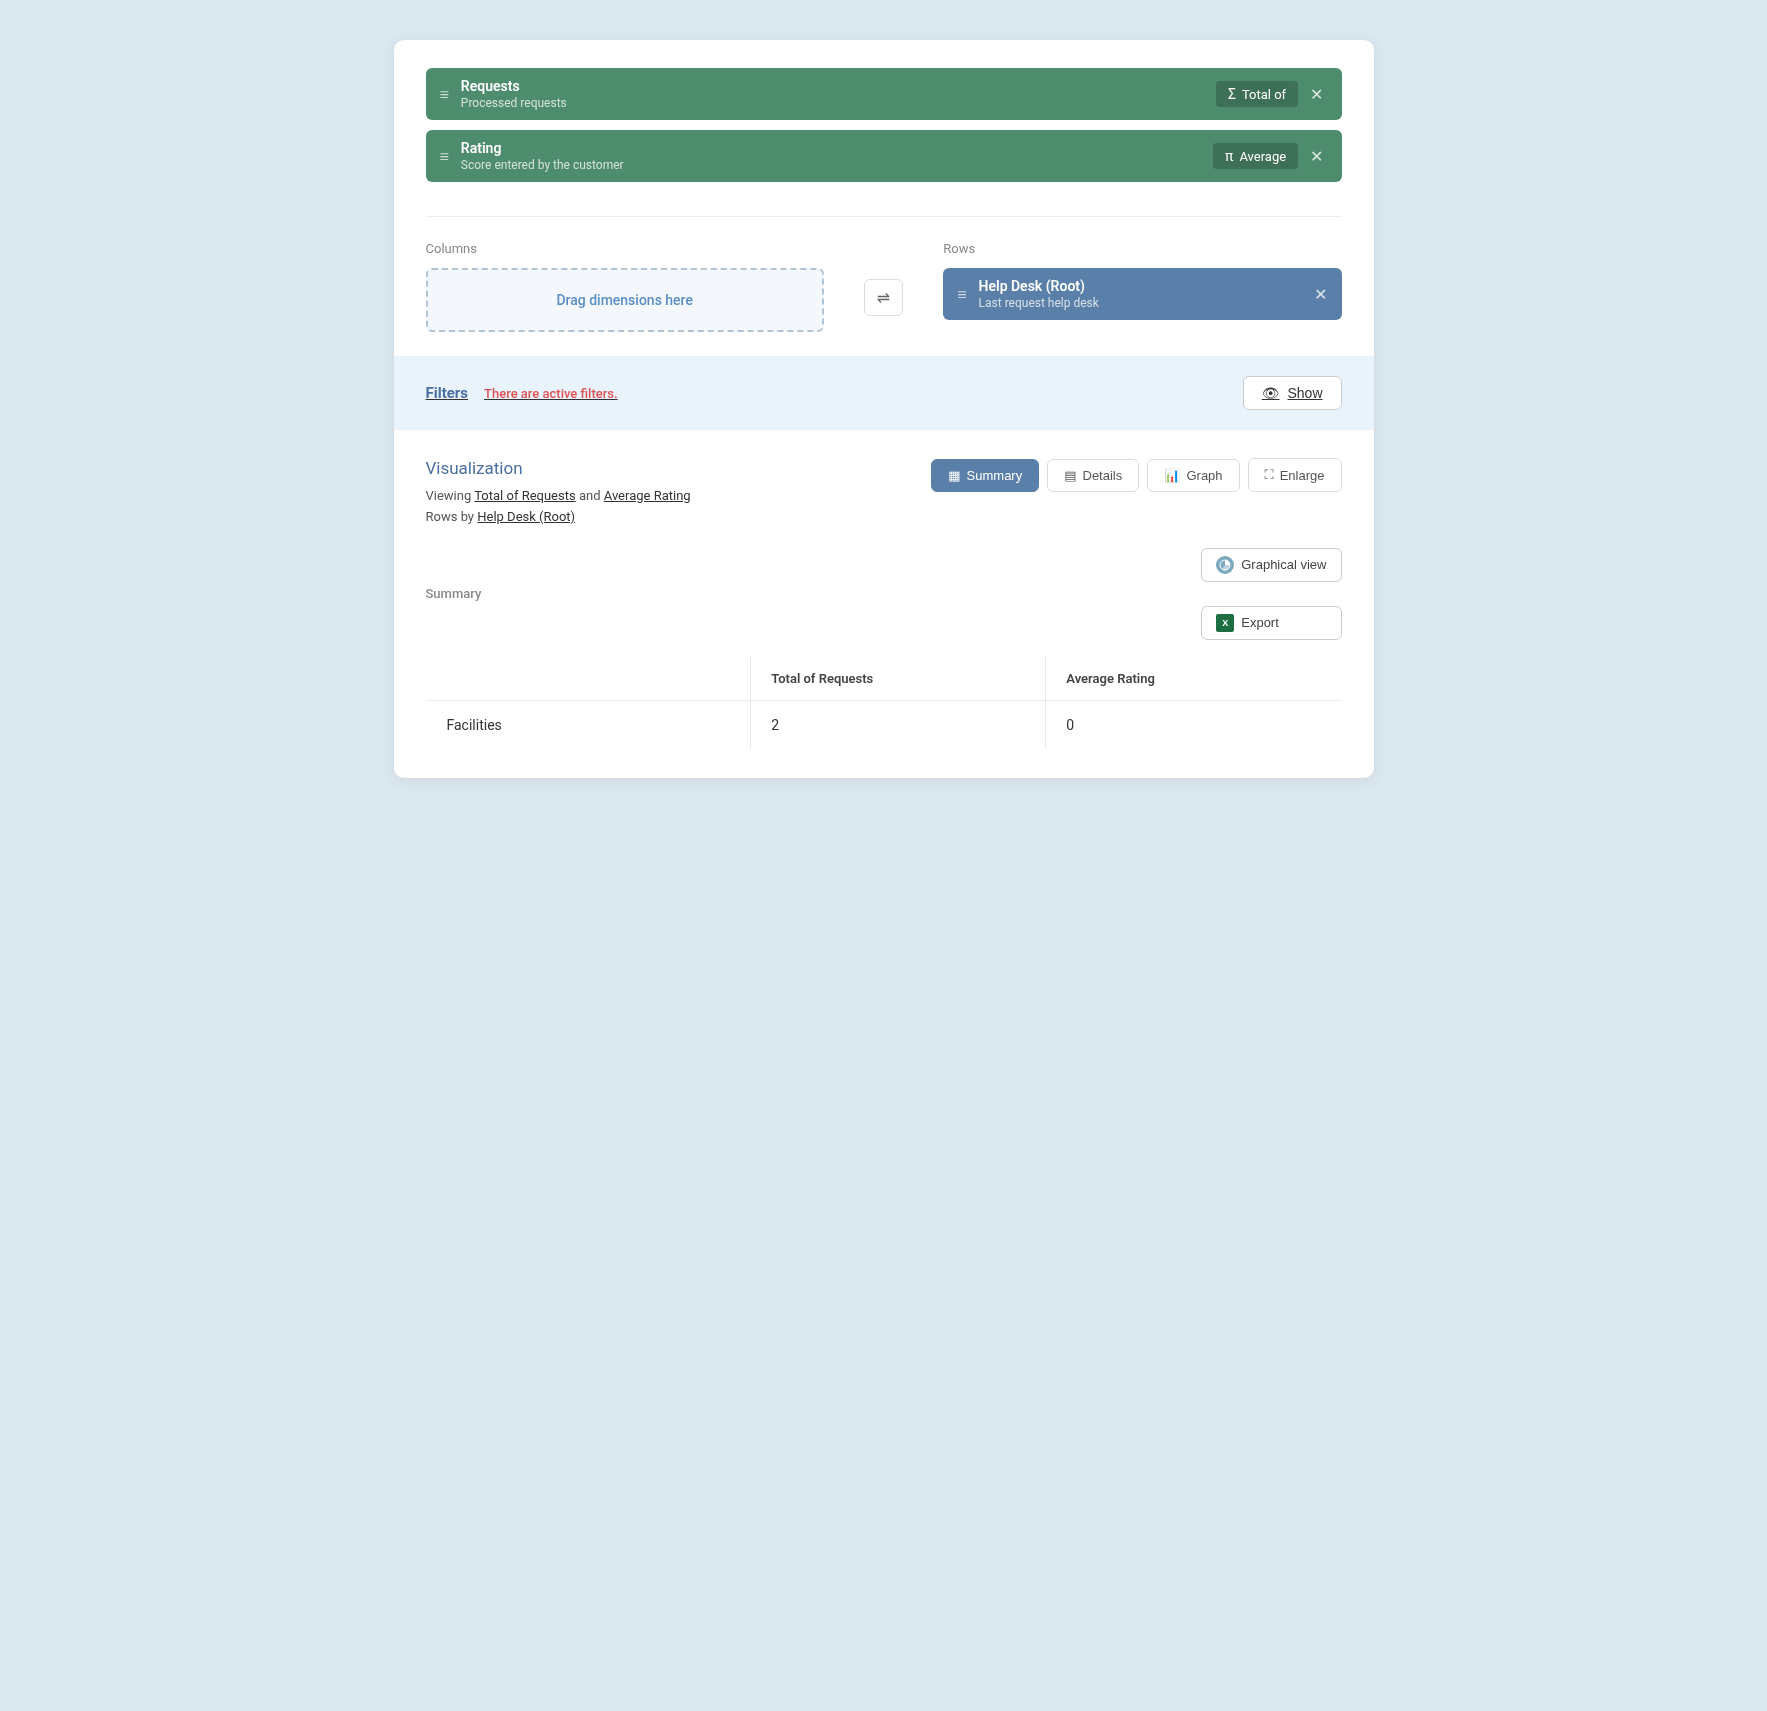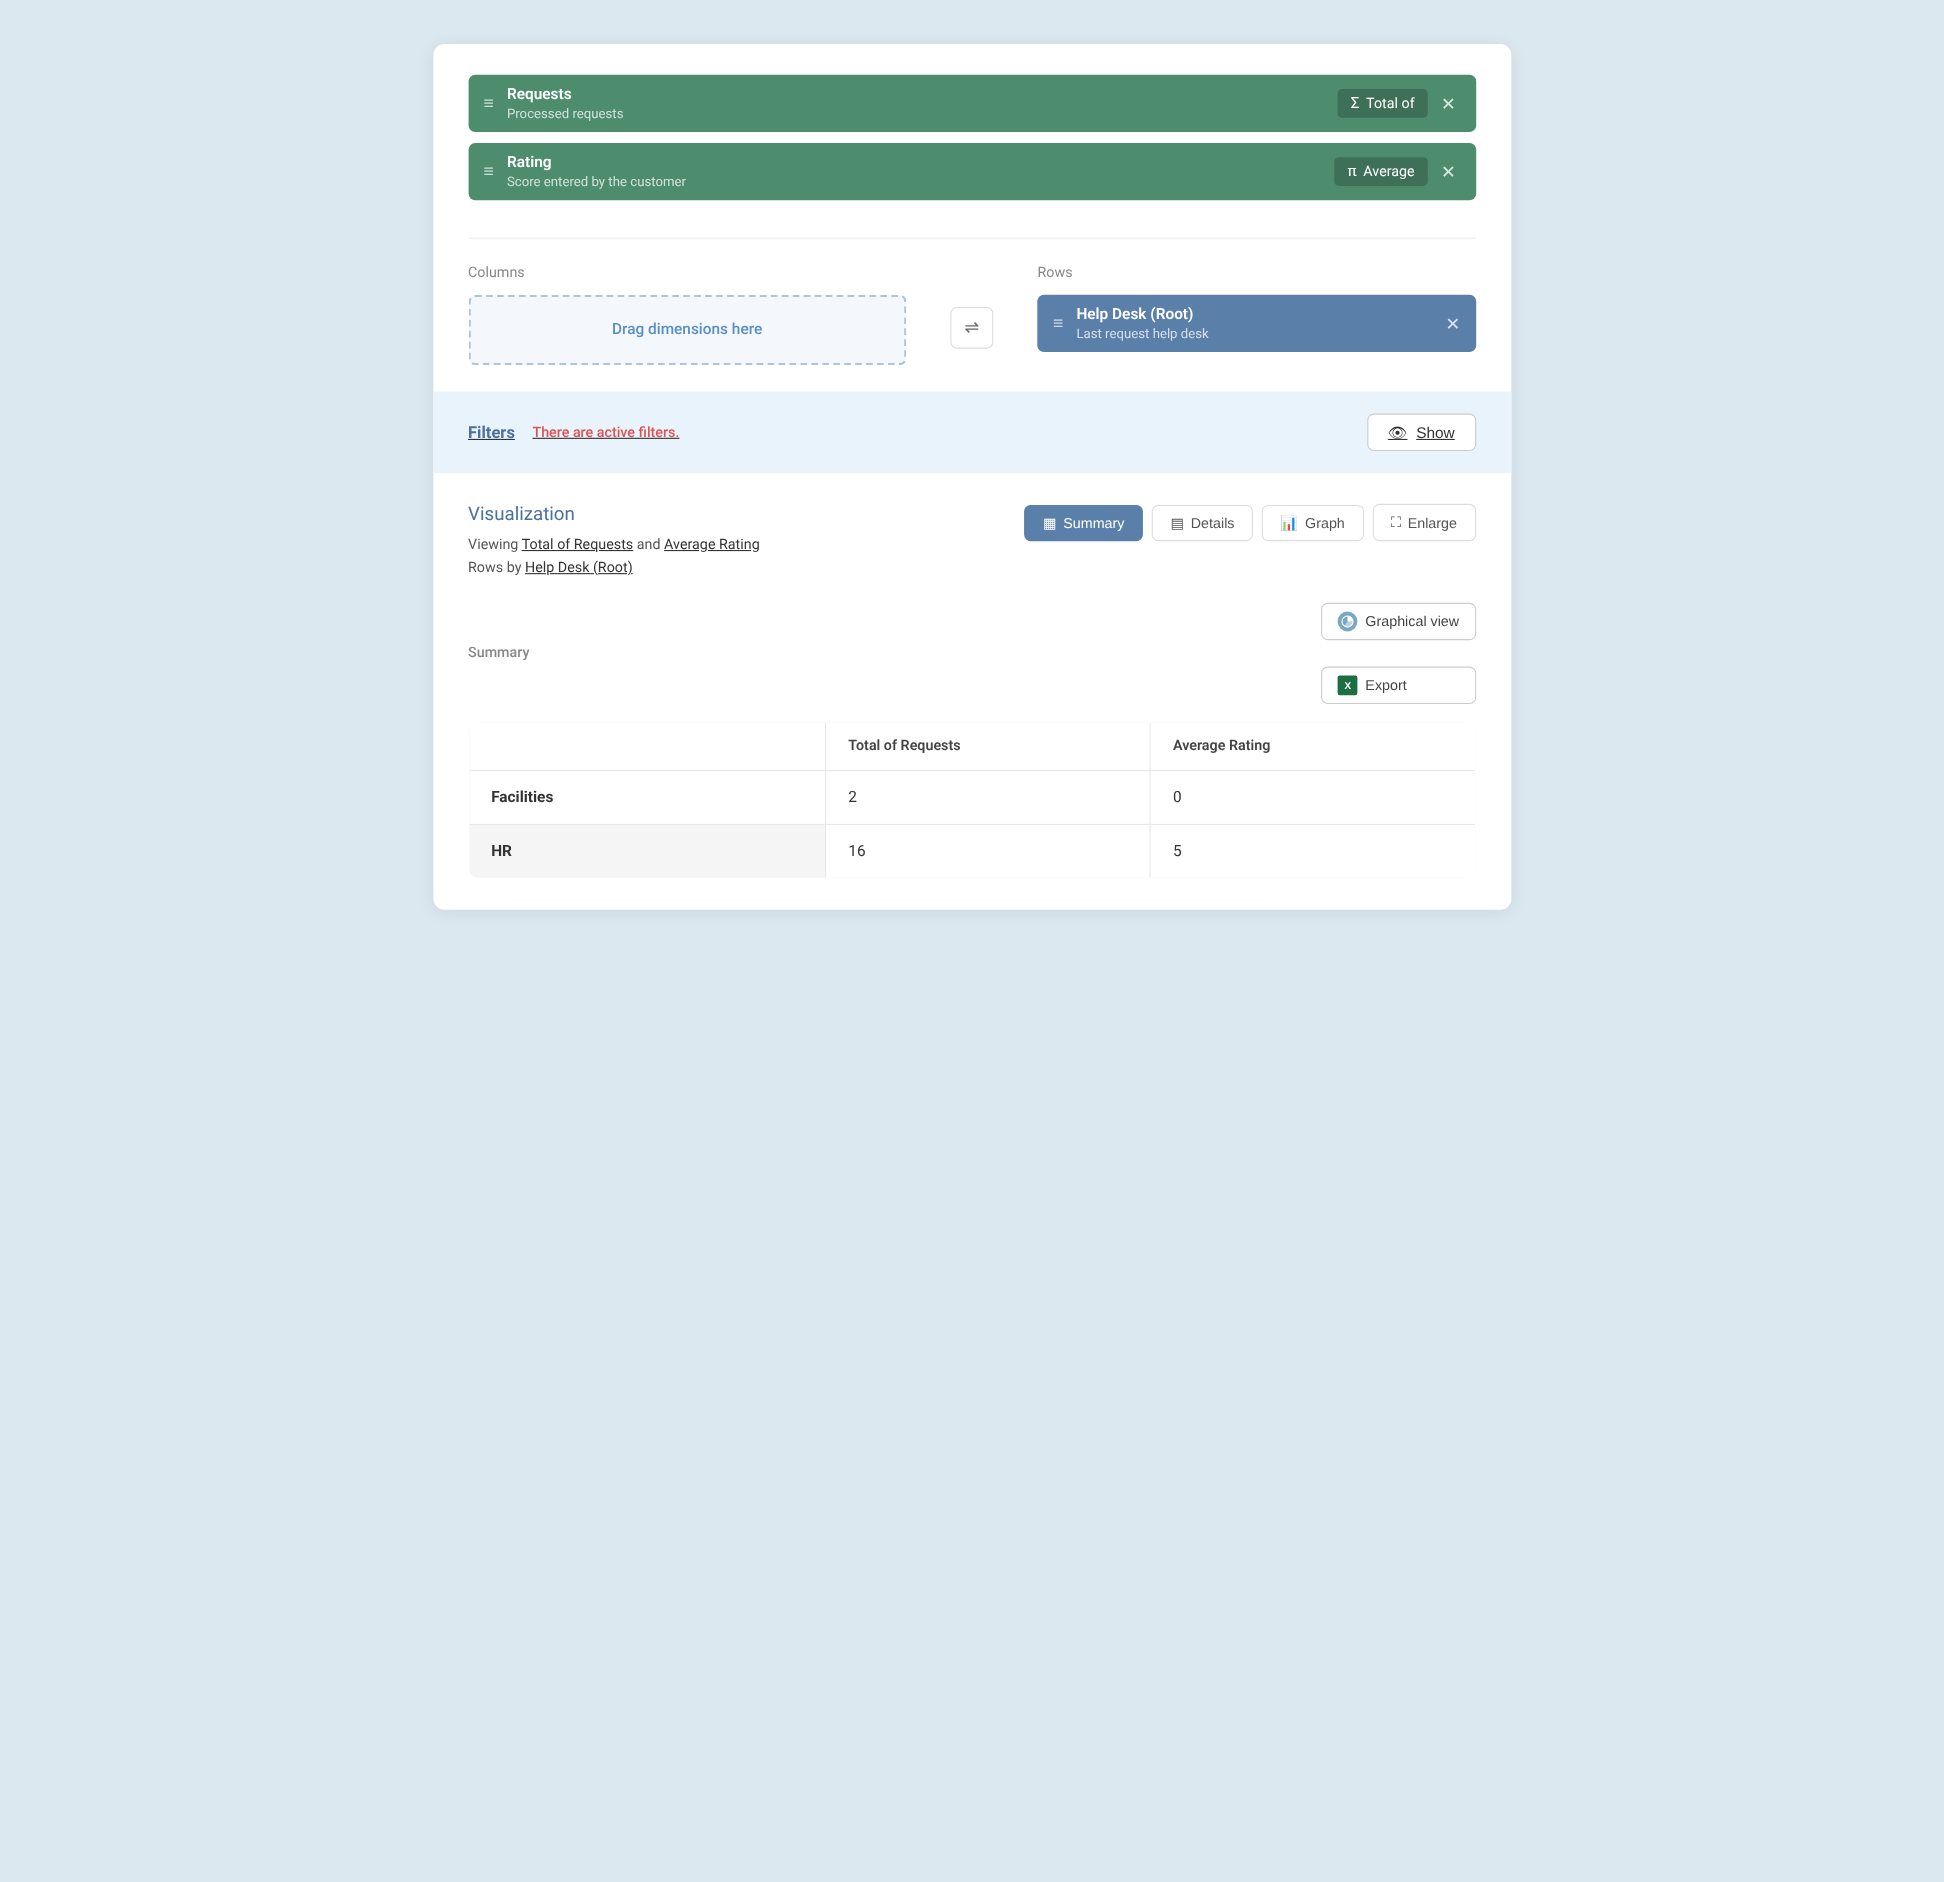--- a/index.html
+++ b/index.html
@@ -317,21 +317,20 @@
       border-right: 1px solid #e8e8e8;
     }
     .summary-table td:last-child { border-right: none; }
     .summary-table tr:last-child td { border-bottom: none; }
     .summary-table tr:nth-child(even) td:first-child { background: #f5f5f5; }
     .summary-table tr:nth-child(odd) td:first-child { background: #fff; }
     .summary-table td:not(:first-child) { background: #fff; }
     .row-label-cell {
       font-size: 13px;
       color: #555;
-      font-weight: bold;
     }
     .empty-col { min-width: 220px; }
     .col-total { min-width: 200px; }
     .col-avg { min-width: 200px; }
   </style>
 </head>
 <body>
 
 <div class="main-card">
 
@@ -477,22 +476,17 @@
           <th class="col-total">Total of Requests</th>
           <th class="col-avg">Average Rating</th>
         </tr>
       </thead>
       <tbody id="summary-tbody">
       <tr>
     <td class="row-label-cell">Facilities</td>
     <td>2</td>
     <td>0</td>
   </tr>
-          <tr>
-    <td class="row-label-cell">HR</td>
-    <td>16</td>
-    <td>5</td>
-  </tr>
         </tbody>
     </table>
   </div>
 
 </div>
 
 </body></html>

